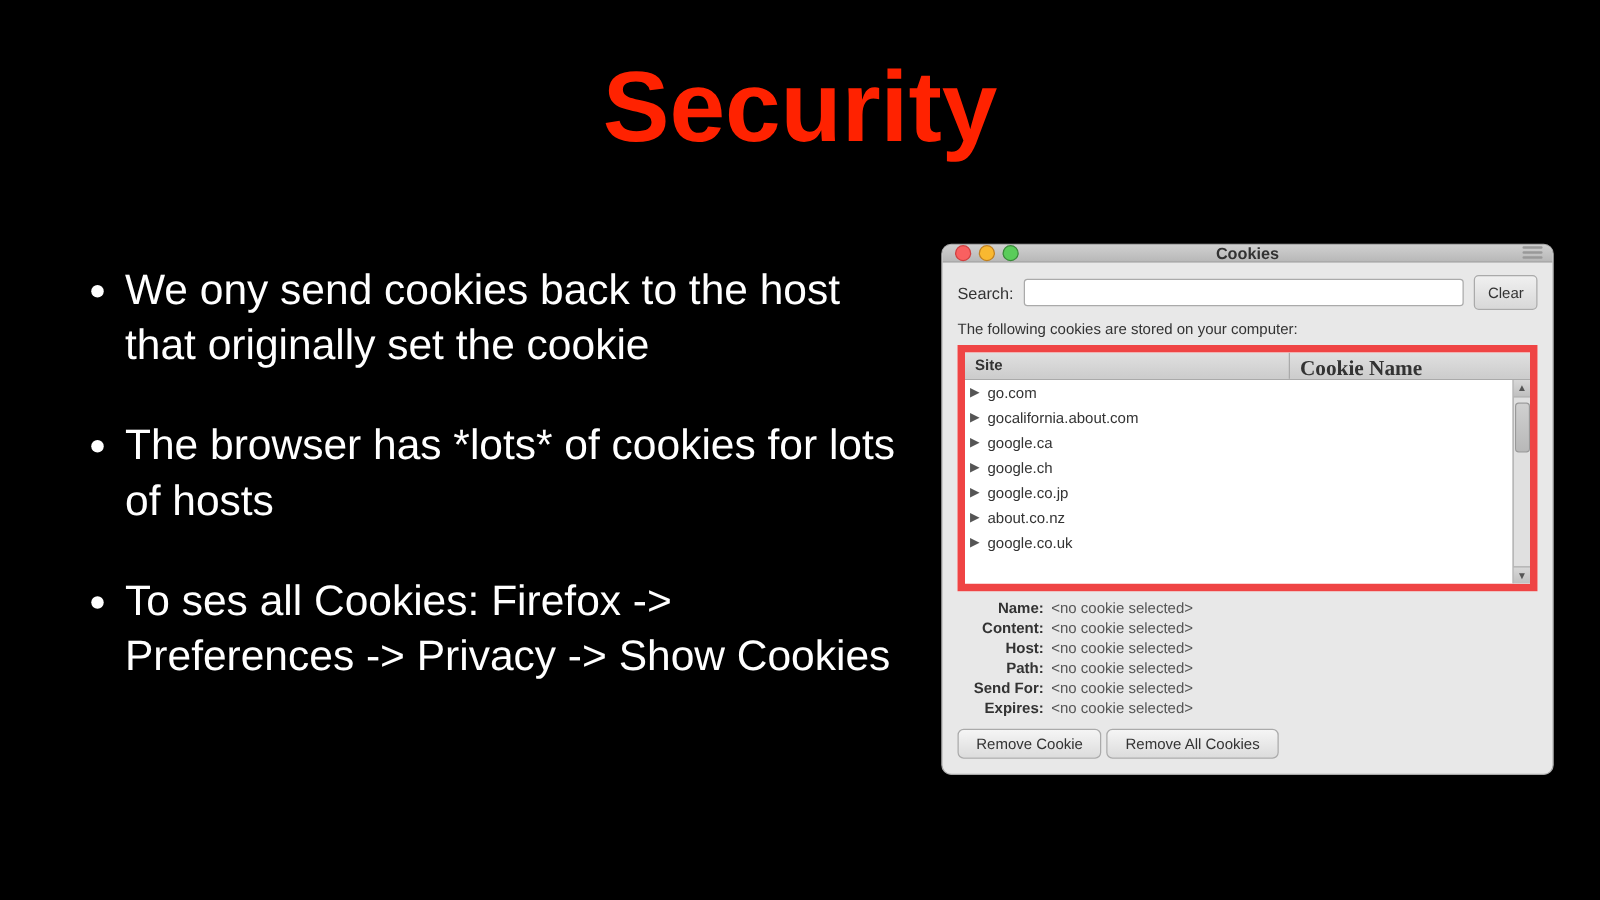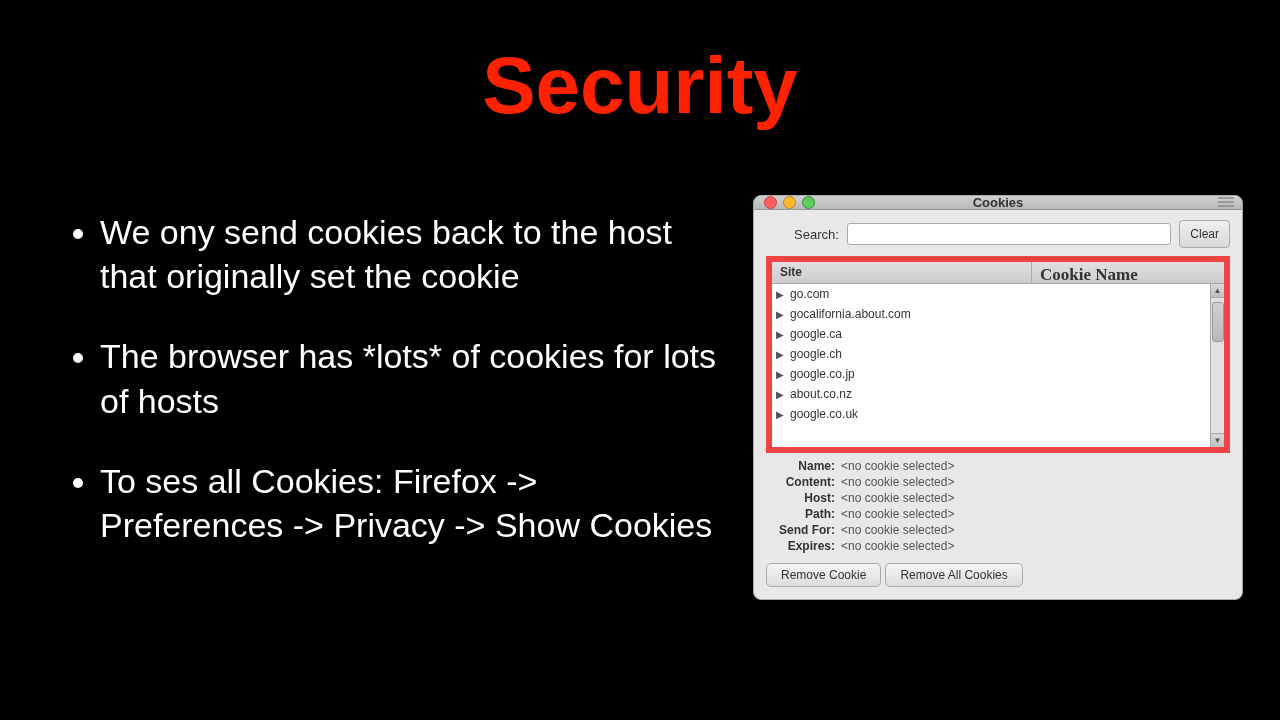--- a/index.html
+++ b/index.html
@@ -128,21 +128,20 @@
       align-items: center;
       gap: 8px;
       margin-bottom: 8px;
     }
 
     .search-label {
       font-size: 13px;
       color: #333;
       font-family: Arial, sans-serif;
       white-space: nowrap;
-      margin-left: 28px;
     }
 
     .search-input {
       flex: 1;
       height: 22px;
       border: 1px solid #aaa;
       border-radius: 3px;
       background: #fff;
       font-size: 13px;
       padding: 0 4px;
@@ -349,20 +348,21 @@
   </div>
 
   <div class="dialog-body">
 
     <div class="search-row">
       <span class="search-label">Search:</span>
       <input class="search-input" type="text" placeholder="" style="">
       <button class="clear-button">Clear</button>
     </div>
 
+    <p class="info-text">The following cookies are stored on your computer:</p>
 
     <div class="cookie-table-wrapper">
       <div class="cookie-table-header">
         <div class="col-site">Site</div>
         <div class="col-cookie-name">Cookie Name</div>
       </div>
       <div class="cookie-table-body">
 
         <div class="cookie-row">
       <span class="expand-arrow">▶</span>

